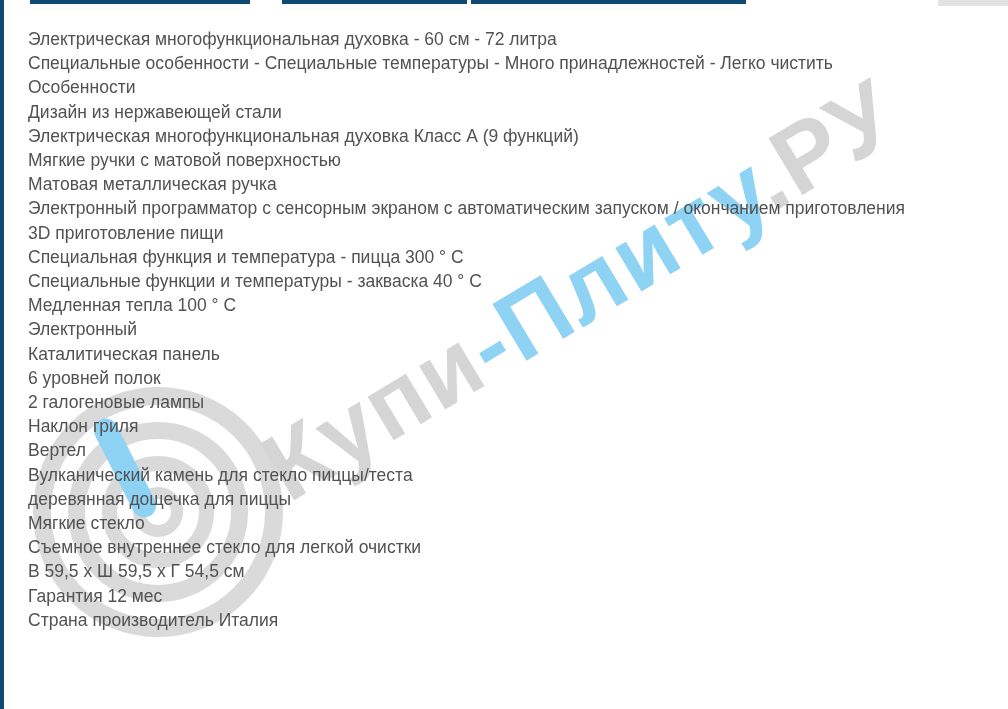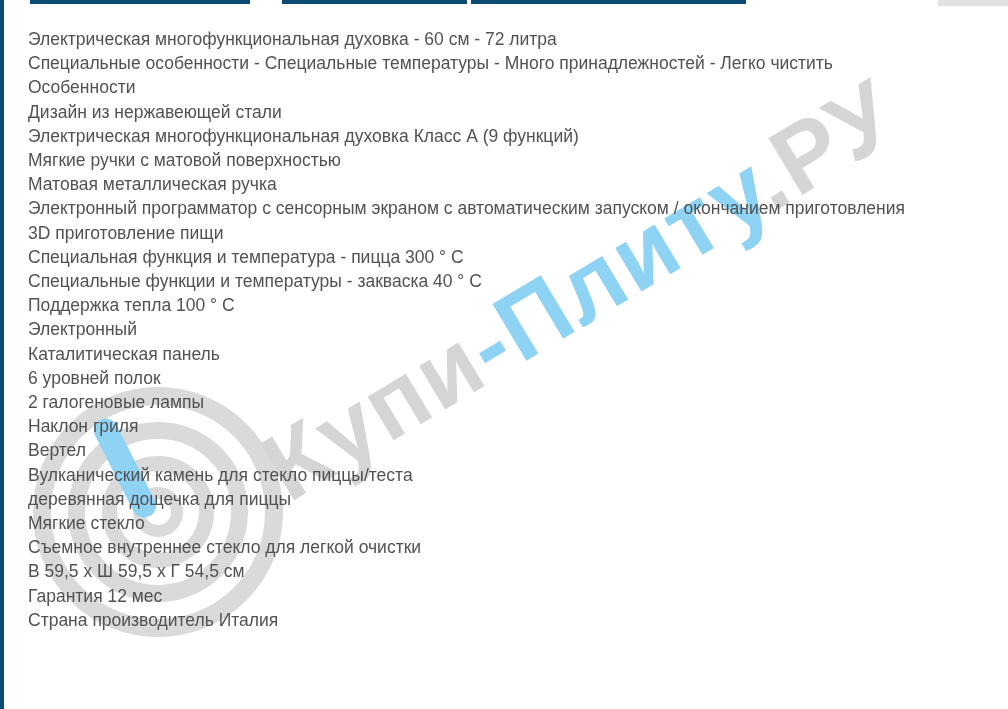--- a/index.html
+++ b/index.html
@@ -126,21 +126,21 @@
       <div class="spec-line">Специальные особенности - Специальные температуры - Много принадлежностей - Легко чистить</div>
       <div class="spec-line">Особенности</div>
       <div class="spec-line">Дизайн из нержавеющей стали</div>
       <div class="spec-line">Электрическая многофункциональная духовка Класс А (9 функций)</div>
       <div class="spec-line">Мягкие ручки с матовой поверхностью</div>
       <div class="spec-line">Матовая металлическая ручка</div>
       <div class="spec-line">Электронный программатор с сенсорным экраном с автоматическим запуском / окончанием приготовления</div>
       <div class="spec-line">3D приготовление пищи</div>
       <div class="spec-line">Специальная функция и температура - пицца 300 ° C</div>
       <div class="spec-line">Специальные функции и температуры - закваска 40 ° C</div>
-      <div class="spec-line">Поддержка тепла 100 ° C</div>
+      <div class="spec-line">Медленная тепла 100 ° C</div>
       <div class="spec-line">Электронный</div>
       <div class="spec-line">Каталитическая панель</div>
       <div class="spec-line">6 уровней полок</div>
       <div class="spec-line">2 галогеновые лампы</div>
       <div class="spec-line">Наклон гриля</div>
       <div class="spec-line">Вертел</div>
       <div class="spec-line">Вулканический камень для стекло пиццы/теста</div>
       <div class="spec-line">деревянная дощечка для пиццы</div>
       <div class="spec-line">Мягкие стекло</div>
       <div class="spec-line">Съемное внутреннее стекло для легкой очистки</div>

